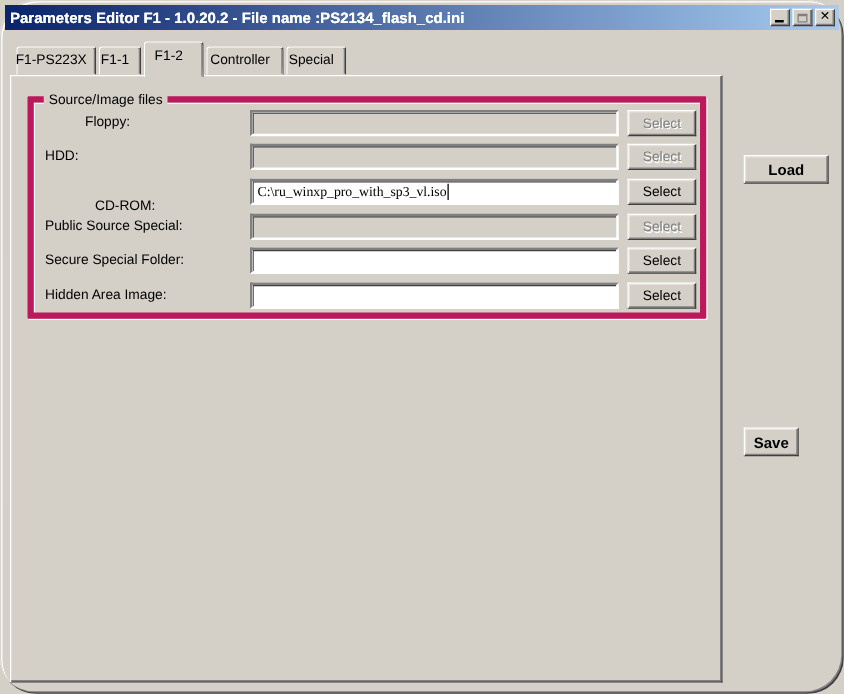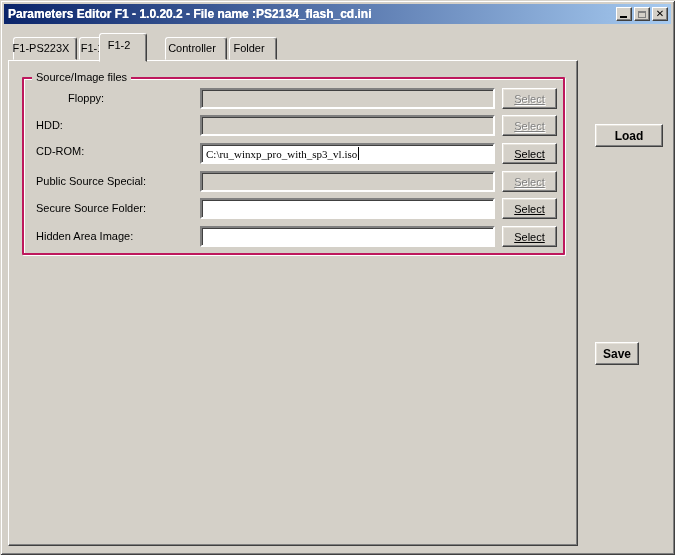--- a/index.html
+++ b/index.html
@@ -12,20 +12,21 @@
   }
   .window {
     position: relative;
     width: 675px; height: 555px;
     background: #d4d0c8;
     box-shadow:
       inset 1px 1px 0 #d8d4cc,
       inset -1px -1px 0 #404040,
       inset 2px 2px 0 #ffffff,
       inset -2px -2px 0 #808080;
+    border-radius: 29px;
   }
   
   .titlebar {
     position: absolute; left: 4px; top: 4px; width: 667px; height: 20px;
     background: linear-gradient(to right, #0a246a, #a6caf0);
     display: flex; align-items: center;
     padding-left: 4px;
   }
   .title-text {
     color: #ffffff; font-weight: bold; font-size: 12px;
@@ -86,21 +87,21 @@
     position: absolute; left: 8px; top: 60px; width: 570px; height: 486px;
     background: #d4d0c8;
     border: 1px solid;
     border-color: #ffffff #404040 #404040 #ffffff;
     box-shadow: inset -1px -1px 0 #808080;
     z-index: 2;
   }
   
   .groupbox {
     position: absolute; left: 22px; top: 77px; width: 543px; height: 178px;
-    border: 2px solid #be185d;
+    border: 5px solid #be185d;
     border-radius: 1px;
     box-shadow: inset 1px 1px 0 #ffffff, 1px 1px 0 #ffffff;
     z-index: 4;
   }
   .groupbox-title {
     position: absolute; left: 8px; top: -8px;
     background: #d4d0c8; padding: 0 4px;
     white-space: nowrap;
   }
   .row-label {
@@ -131,21 +132,20 @@
     border-color: #ffffff #404040 #404040 #ffffff;
     box-shadow: inset -1px -1px 0 #808080, inset 1px 1px 0 #e6e2da;
     display: flex; align-items: center; justify-content: center;
     cursor: default; white-space: nowrap;
     color: #000;
   }
   .select-btn {
     position: absolute; left: 502px; width: 55px; height: 21px;
     z-index: 5;
     font-size: 11px;
-    text-decoration: underline;
   }
   .select-btn.disabled {
     color: #808080;
     text-shadow: 1px 1px 0 #ffffff;
   }
   .side-btn {
     position: absolute;
     font-weight: bold; font-size: 12px;
     z-index: 5;
   }
@@ -172,28 +172,28 @@
       </div>
     </div>
   </div>
 
   <div class="tab" style="left:13px; width:64px;">
     <span>F1-PS223X</span>
   </div>
   <div class="tab" style="left:79px; width:34px;">
     <span>F1-1</span>
   </div>
-  <div class="tab active" style="left:99px; width:48px;">
+  <div class="tab active" style="left:115px; width:48px;">
     <span>F1-2</span>
   </div>
   <div class="tab" style="left:165px; width:62px;">
     <span>Controller</span>
   </div>
   <div class="tab" style="left:229px; width:48px;">
-    <span>Folder</span>
+    <span>Special</span>
   </div>
 
   <div class="panel"></div>
 
   <div class="groupbox">
     <span class="groupbox-title">Source/Image files</span>
   </div>
 
   <span class="row-label" style="top:92px;padding-left:32px;">Floppy:</span>
   <div class="field disabled" style="top:88px;">
@@ -204,38 +204,38 @@
   </div>
 
   <span class="row-label" style="top:119px;">HDD:</span>
   <div class="field disabled" style="top:115px;">
     <span></span>
   </div>
   <div class="btn select-btn disabled" style="top:115px;">
     <span>Select</span>
   </div>
 
-  <span class="row-label" style="top:145px;">CD-ROM:</span>
+  <span class="row-label" style="top:159px;margin-left:40px;">CD-ROM:</span>
   <div class="field" style="top:143px;">
     <span>C:\ru_winxp_pro_with_sp3_vl.iso</span>
       <span class="caret"></span>
   </div>
   <div class="btn select-btn" style="top:143px;">
     <span>Select</span>
   </div>
 
   <span class="row-label" style="top:175px;">Public Source Special:</span>
   <div class="field disabled" style="top:171px;">
     <span></span>
   </div>
   <div class="btn select-btn disabled" style="top:171px;">
     <span>Select</span>
   </div>
 
-  <span class="row-label" style="top:202px;">Secure Source Folder:</span>
+  <span class="row-label" style="top:202px;">Secure Special Folder:</span>
   <div class="field" style="top:198px;">
     <span></span>
   </div>
   <div class="btn select-btn" style="top:198px;">
     <span>Select</span>
   </div>
 
   <span class="row-label" style="top:230px;">Hidden Area Image:</span>
   <div class="field" style="top:226px;">
     <span></span>

